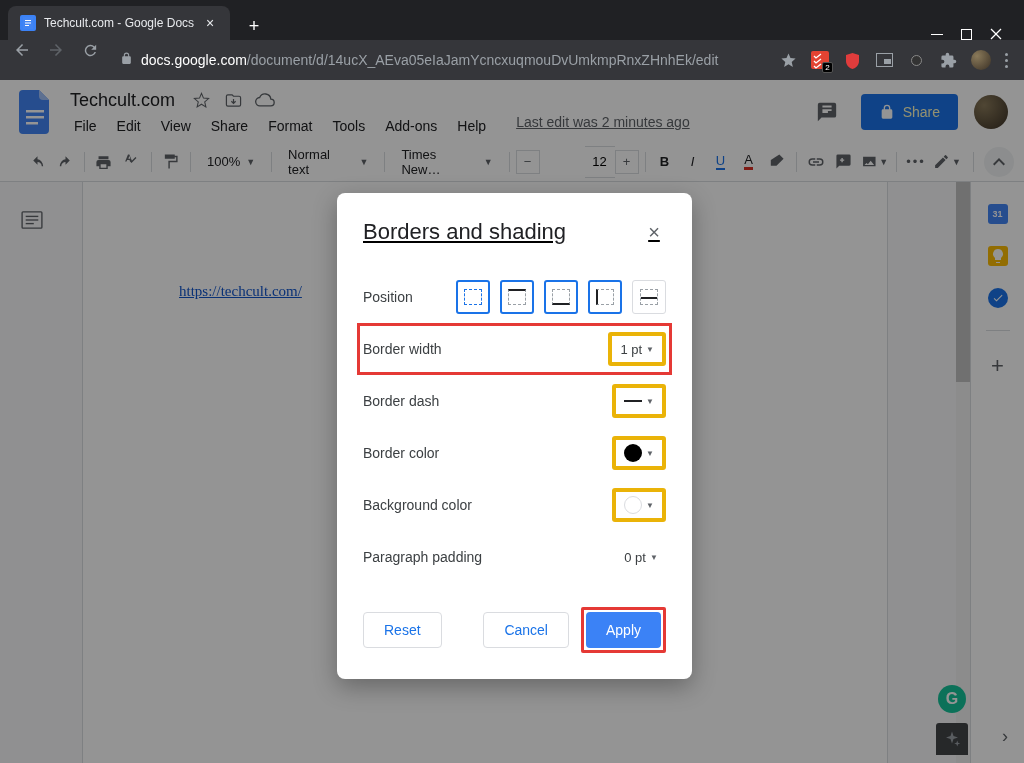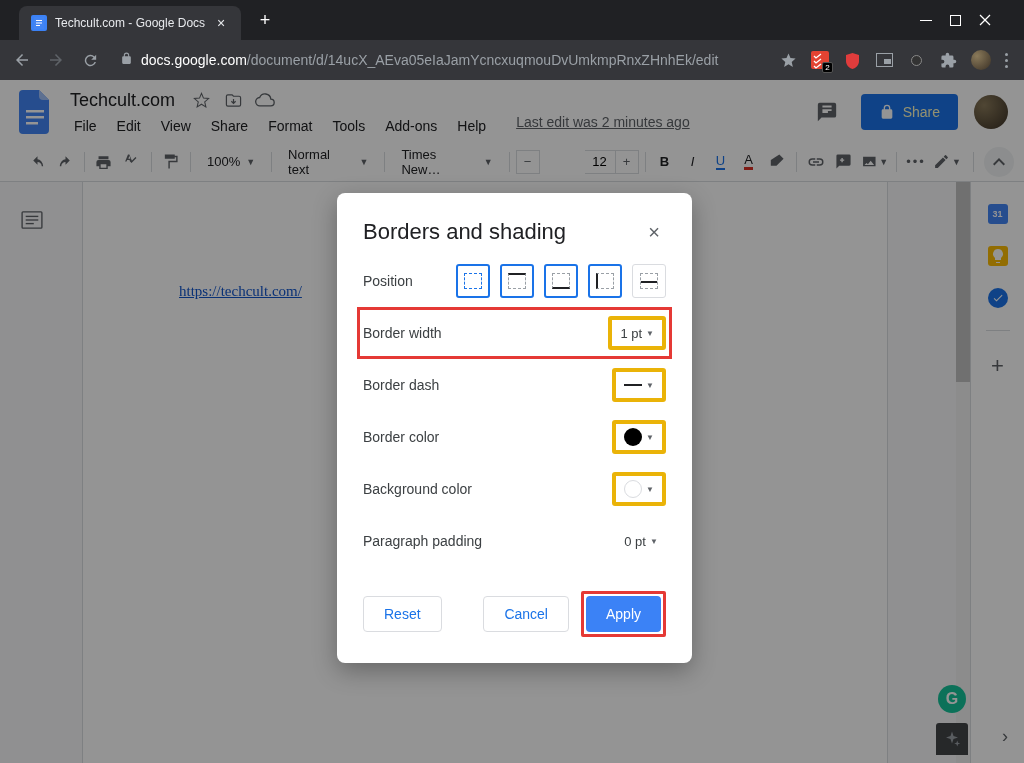--- a/index.html
+++ b/index.html
@@ -1,27 +1,27 @@
 <!DOCTYPE html>
 <html><head>
   <meta charset="utf-8">
   <style>
     * { margin: 0; padding: 0; box-sizing: border-box; }
     body { font-family: Arial, sans-serif; background: #fff; width: 1024px; height: 763px; overflow: hidden; position: relative; }
     
     
     .browser-chrome { background: #202124; color: #e8eaed; }
-    .tab-bar { height: 40px; display: flex; align-items: center; padding: 0 19px; }
+    .tab-bar { height: 40px; display: flex; align-items: flex-end; padding: 0 8px; }
     .tab { background: #35363a; height: 34px; display: flex; align-items: center; padding: 0 12px; border-radius: 8px 8px 0 0; min-width: 210px; gap: 8px; font-size: 12px; margin-top: 6px; }
     .tab-favicon { width: 16px; height: 16px; background: #3b82f6; display: flex; align-items: center; justify-content: center; color: white; font-size: 10px; border-radius: 2px; }
     .tab-close { width: 16px; height: 16px; display: flex; align-items: center; justify-content: center; margin-left: auto; font-size: 14px; }
     .new-tab { width: 28px; height: 28px; display: flex; align-items: center; justify-content: center; font-size: 18px; margin-left: 10px; color:#fff; }
     .window-controls { margin-left: auto; display: flex; gap: 18px; padding: 0 14px; font-size: 14px; align-items:center; }
     .winctrl-icon svg { display:block; }
-    .addr-bar { height: 40px; display: flex; align-items: center; padding: 0 12px; gap: 14px; background: #35363a; }
+    .addr-bar { height: 40px; display: flex; padding: 0 12px; gap: 14px; background: #35363a; }
     .nav-btn { width: 20px; height: 20px; display: flex; align-items: center; justify-content: center; }
     .nav-btn svg { fill: #9aa0a6; }
     .nav-btn.disabled svg { fill: #5f6368; }
     .lock-icon svg { fill: #9aa0a6; }
     .url-text { font-size: 14px; color: #e8eaed; flex:1; display:flex; align-items:center; gap:8px; padding-left:6px;}
     .url-text .domain { color:#fff; }
     .url-text .path { color:#9aa0a6; }
     .addr-right { display: flex; align-items: center; gap: 14px; padding-right: 4px;}
     .ext-icon { width: 18px; height: 18px; display:flex; align-items:center; justify-content:center;}
     .ext-badge { position:relative; }
@@ -48,21 +48,21 @@
     .header-avatar { width:34px; height:34px; border-radius:50%; background: radial-gradient(circle at 30% 30%, #8a7a5a, #3a3025);}
 
     
     .toolbar { height:40px; border-bottom:1px solid #dadce0; display:flex; align-items:center; padding:0 10px 0 24px; gap:2px; font-size:13px; color:#5f6368;}
     .tb-btn { min-width:26px; height:28px; display:flex; align-items:center; justify-content:center; padding:0 2px;}
     .tb-sep { width:1px; height:20px; background:#dadce0; margin:0 4px;}
     .tb-select { padding:0 10px; display:flex; align-items:center; gap:6px; height:28px; color:#202124; font-size:13px;}
     .tb-chev { font-size:9px; color:#5f6368;}
     .font-size-box { display:flex; align-items:center;}
     .font-size-box .pm { width:24px; height:24px; border:1px solid #dadce0; display:flex; align-items:center; justify-content:center; color:#5f6368;}
-    .font-size-box input { width:30px; height:24px; border:1px solid #dadce0; border-left:none; border-right:none; text-align:center; font-size:13px;margin-left:45px;}
+    .font-size-box input { width:30px; height:32px; border:1px solid #dadce0; border-left:none; border-right:none; text-align:center; font-size:13px;margin-left:45px;}
     .underline-u { color:#1a73e8; border-bottom:2px solid #1a73e8; font-weight:500;}
     .text-color-a { border-bottom:3px solid #d93025; font-weight:500; color:#202124; line-height:14px;}
     .tb-right { margin-left:auto; display:flex; align-items:center; gap:6px;}
     .hide-chev { width:30px; height:30px; border-radius:50%; background:#f1f3f4; display:flex; align-items:center; justify-content:center;}
 
     
     .doc-container { position:relative; height: calc(763px - 40px - 40px - 56px - 40px); background:#f8f9fa; display:flex;}
     .outline-btn { position:absolute; left:18px; top:24px; width:28px; height:28px; display:flex; align-items:center; justify-content:center;}
     .page { background:#fff; width:806px; margin:0 auto; margin-top:0; height:100%; border:1px solid #dadce0; border-top:none; padding: 100px 96px; position:relative;}
     .page-content a { color:#1155cc; text-decoration:underline; font-family: "Times New Roman", serif; font-size:15px;}
@@ -78,21 +78,21 @@
     .bottom-right { position:absolute; right:56px; bottom:14px; display:flex; flex-direction:column; gap:10px; align-items:center;}
     .grammarly { width:28px; height:28px; border-radius:50%; background:#15c39a; display:flex; align-items:center; justify-content:center; color:#fff; font-weight:bold;}
     .explore-btn { width:32px; height:32px; background:#424548; display:flex; align-items:center; justify-content:center; border-radius:3px 3px 0 0;}
     .side-expand { position:absolute; right:16px; bottom:22px; font-size:18px; color:#5f6368;}
 
     
     .dim { position:absolute; top:80px; left:0; right:0; bottom:0; background:rgba(0,0,0,0.42); }
 
     
     .dialog { position:absolute; left:337px; top:193px; width:355px; background:#fff; border-radius:8px; box-shadow:0 8px 24px rgba(0,0,0,0.3); padding: 26px; z-index:100;}
-    .dialog-title-row { display:flex; align-items:center; justify-content:space-between; margin-bottom:10px;}
+    .dialog-title-row { display:flex; align-items:center; justify-content:space-between; margin-bottom:26px;text-decoration:underline;}
     .dialog-title { font-size:22px; color:#202124; font-weight:400; font-family: 'Google Sans', Arial, sans-serif;}
     .dialog-close { font-size:20px; color:#5f6368; width:24px; height:24px; display:flex; align-items:center; justify-content:center;}
     .dlg-row { display:flex; align-items:center; justify-content:space-between; min-height:52px; font-size:14px; color:#3c4043;}
     .highlight-red { border:3px solid #e53935; margin:0 -6px; padding:0 3px;}
     .pos-boxes { display:flex; gap:10px;}
     .pos-box { width:34px; height:34px; border:1px solid #dadce0; border-radius:3px; display:flex; align-items:center; justify-content:center;}
     .pos-box.selected { border:2px solid #1a73e8;}
     .pos-inner { width:18px; height:16px; border:1px dashed #9aa0a6;}
     .pos-inner.top { border-top:2px solid #202124;}
     .pos-inner.bottom { border-bottom:2px solid #202124;}

